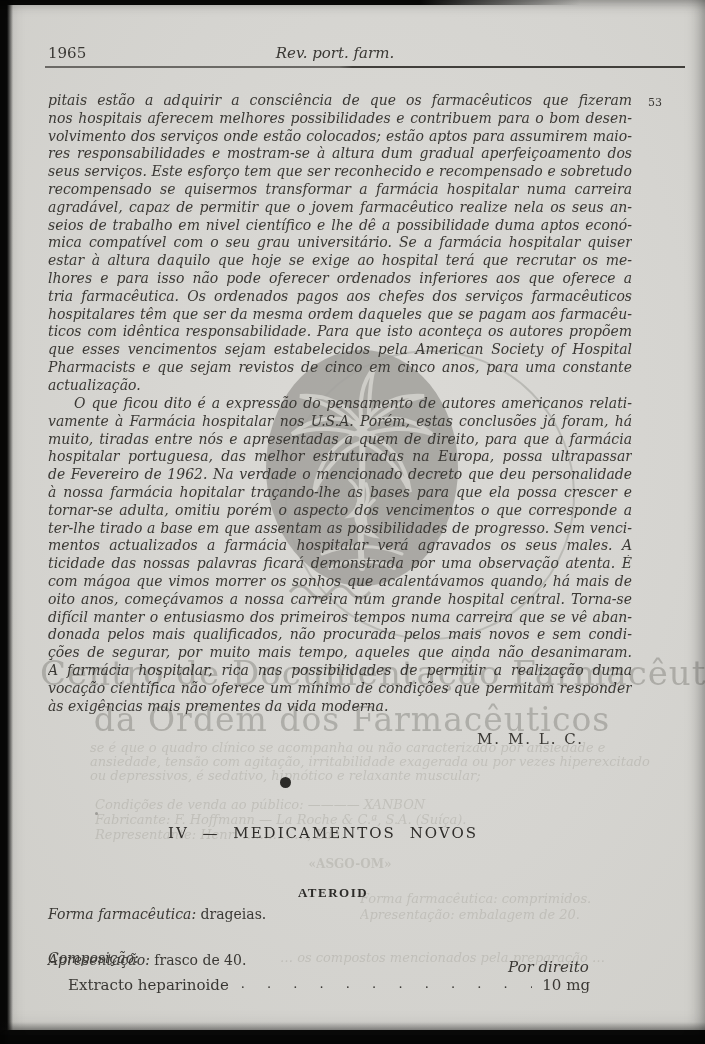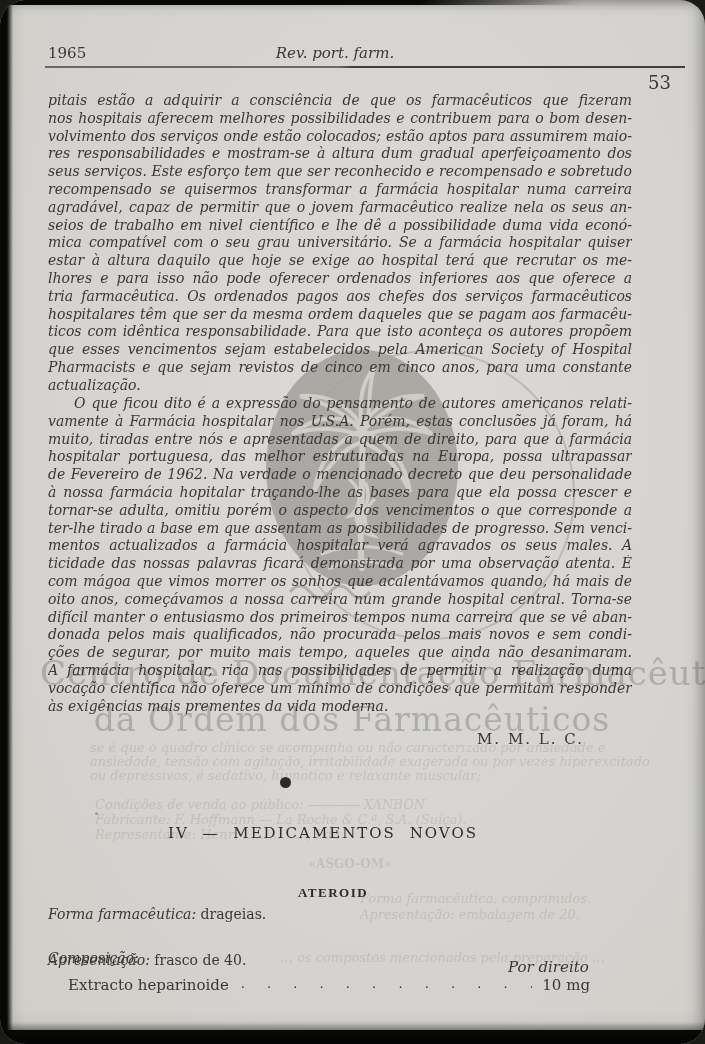--- a/index.html
+++ b/index.html
@@ -1,19 +1,19 @@
 <!DOCTYPE html>
 <html><head>
 <meta charset="utf-8">
 <style>
   html,body{margin:0;padding:0;background:#1a1a18;}
   .page{
     position:relative;width:705px;height:1044px;overflow:hidden;
     background:radial-gradient(ellipse at 55% 40%, #dbdad6 0%, #d5d4d0 55%, #cfcec9 100%);
-    font-family:"DejaVu Serif", serif;color:#3a3834;border-radius:25px;
+    font-family:"DejaVu Serif", serif;color:#3a3834;
   }
   .page::after{
     content:"";position:absolute;inset:0;pointer-events:none;z-index:11;
     box-shadow:inset -12px 0 16px -8px rgba(0,0,0,.28),
                inset 16px 0 18px -10px rgba(0,0,0,.30),
                inset 0 12px 14px -10px rgba(0,0,0,.35),
                inset 0 -20px 22px -12px rgba(0,0,0,.40);
   }
   
   .edge-top{position:absolute;left:0;top:0;width:705px;height:5px;z-index:10;
@@ -21,21 +21,21 @@
   .edge-left{position:absolute;left:0;top:0;width:13px;height:1036px;z-index:10;
     background:linear-gradient(to right,#0b0b0a 0,#0b0b0a 7px,rgba(11,11,10,0) 13px);}
   .edge-bottom{position:absolute;left:0;top:1030px;width:705px;height:14px;z-index:10;
     background:#0b0b0a;border-top-left-radius:10px 5px;}
   .edge-bottom::before{content:"";position:absolute;left:0;top:-8px;width:705px;height:8px;
     background:linear-gradient(to bottom,rgba(20,20,18,0),rgba(20,20,18,.35));}
   
   .hd-year{position:absolute;left:48px;top:44px;font-size:15px;z-index:3;}
   .hd-journal{position:absolute;left:48px;top:44px;width:584px;text-align:center;
     font-style:italic;font-size:15px;transform:translateX(-5px);z-index:3;}
-  .hd-pageno{position:absolute;left:648px;top:36px;font-size:18px;z-index:3;margin-top:36px;}
+  .hd-pageno{position:absolute;left:648px;top:60px;font-size:11px;z-index:3;margin-top:36px;}
   .hd-rule{position:absolute;left:45px;top:66px;width:640px;height:2px;z-index:3;
     background:linear-gradient(to right,#6b6965 0,#6b6965 46%,#413f3b 48%,#413f3b 100%);}
   
   .wm-emblem{position:absolute;left:230px;top:330px;z-index:1;}
   
   .wm-text{position:absolute;font-family:"DejaVu Serif",serif;color:#8d8c88;
     mix-blend-mode:multiply;opacity:.42;z-index:4;white-space:nowrap;pointer-events:none;}
   .wm1{left:40px;top:653px;width:640px;text-align:center;font-size:34px;letter-spacing:1px;}
   .wm2{left:40px;top:700px;width:624px;text-align:center;font-size:33px;letter-spacing:1px;}
   
@@ -136,21 +136,21 @@
   <div class="ghost g10">… os compostos mencionados pela preparação …</div>
 
   <div class="para p1">
       <div class="tline">pitais estão a adquirir a consciência de que os farmacêuticos que fizeram carreira</div>
       <div class="tline">nos hospitais aferecem melhores possibilidades e contribuem para o bom desen-</div>
       <div class="tline">volvimento dos serviços onde estão colocados; estão aptos para assumirem maio-</div>
       <div class="tline">res responsabilidades e mostram-se à altura dum gradual aperfeiçoamento dos</div>
       <div class="tline">seus serviços. Este esforço tem que ser reconhecido e recompensado e sobretudo</div>
       <div class="tline">recompensado se quisermos transformar a farmácia hospitalar numa carreira</div>
       <div class="tline">agradável, capaz de permitir que o jovem farmacêutico realize nela os seus an-</div>
-      <div class="tline">seios de trabalho em nivel científico e lhe dê a possibilidade duma vida econó-</div>
+      <div class="tline">seios de trabalho em nivel científico e lhe dê a possibilidade duma aptos econó-</div>
       <div class="tline">mica compatível com o seu grau universitário. Se a farmácia hospitalar quiser</div>
       <div class="tline">estar à altura daquilo que hoje se exige ao hospital terá que recrutar os me-</div>
       <div class="tline">lhores e para isso não pode oferecer ordenados inferiores aos que oferece a indús-</div>
       <div class="tline">tria farmacêutica. Os ordenados pagos aos chefes dos serviços farmacêuticos</div>
       <div class="tline">hospitalares têm que ser da mesma ordem daqueles que se pagam aos farmacêu-</div>
       <div class="tline">ticos com idêntica responsabilidade. Para que isto aconteça os autores propõem</div>
       <div class="tline">que esses vencimentos sejam estabelecidos pela American Society of Hospital</div>
       <div class="tline">Pharmacists e que sejam revistos de cinco em cinco anos, para uma constante</div>
       <div class="tline">actualização.</div>
     </div>

